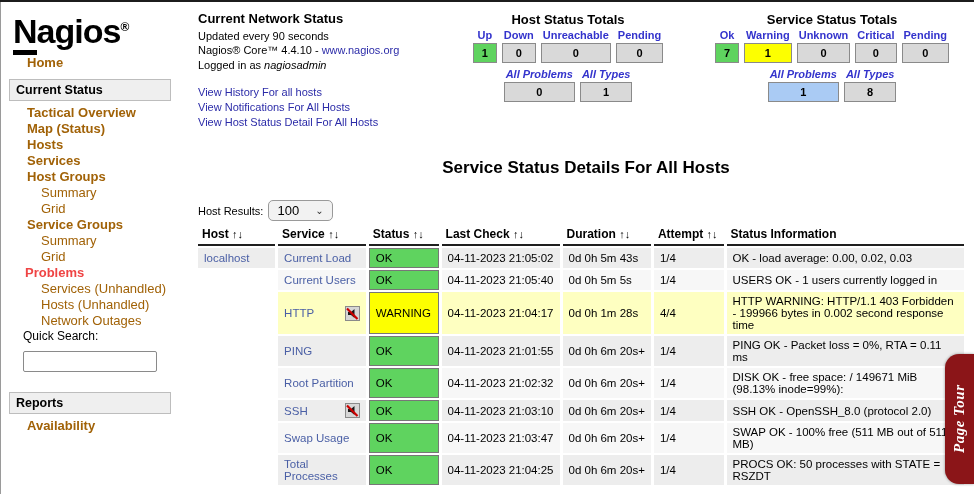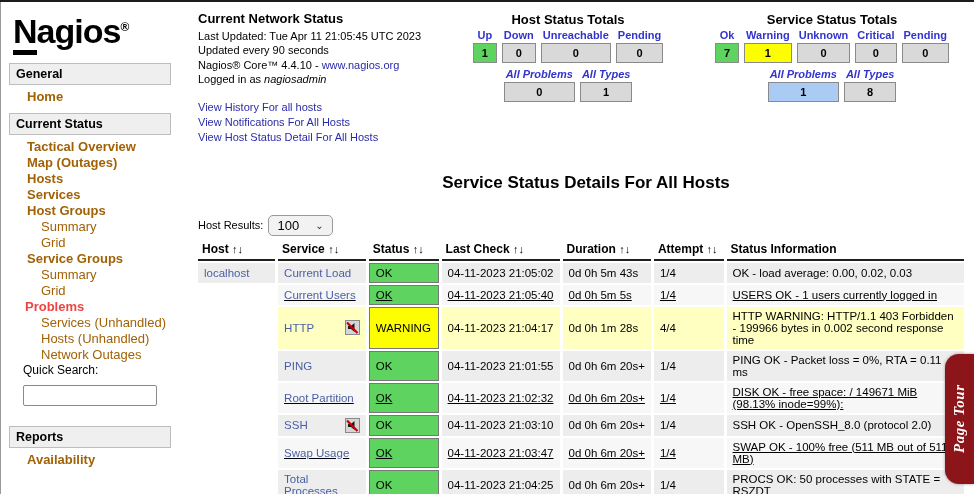--- a/index.html
+++ b/index.html
@@ -60,21 +60,21 @@
   
   table.status { border-collapse:separate; border-spacing:3px 2px; margin-top:2px; margin-left:-3px; width:772px; }
   table.status th { font-size:12px; font-weight:bold; text-align:left; padding:2px 4px 3px 4px;
                     border-bottom:2px solid #1f1f1f; white-space:nowrap; }
   table.status th .arr { color:#000; text-decoration:none; font-weight:bold; font-size:11px; cursor:pointer; }
   table.status td { font-size:11.5px; padding:3px 6px; vertical-align:middle; }
   td.c-host   { width:81px; }  td.c-svc { width:92px; } td.c-status { width:70px; }
   td.c-check  { width:112px; white-space:nowrap; } td.c-dur { width:86px; white-space:nowrap; }
   td.c-att    { width:70px; } td.c-info { width:262px; }
   tr.shade-a td { background:#ededed; }
-  tr.shade-b td { background:#f7f7f7;text-decoration:underline; }
+  tr.shade-b td { background:#f7f7f7; }
   tr.warn td { background:#feffc1; }
   tr td.c-host.empty { background:#fff; }
   td.c-status { border:1px solid #777; font-weight:normal; }
   td.c-status.ok { background:#5fd35f !important; }
   td.c-status.warning { background:#fdff00 !important; }
   table.status a { color:#4a5fa5; text-decoration:none; cursor:pointer; }
   .svc-wrap { display:flex; align-items:center; justify-content:space-between; gap:0; }
   .notif-icon { display:inline-flex; cursor:pointer; }
 
   
@@ -86,29 +86,28 @@
                font-size:15px; letter-spacing:.5px; cursor:pointer; box-shadow:0 0 3px rgba(0,0,0,.4); }
 </style>
 </head>
 <body>
 
 <div class="screen">
 
   <div class="sidebar">
     <div class="logo"><span class="logo-n">N</span><span>agios</span><span class="reg">®</span></div>
 
-    <div class="side-section-hdr">General</div>
     <div class="side-links">
       <a class="s-link bold">Home</a>
     </div>
 
     <div class="side-section-hdr">Current Status</div>
     <div class="side-links">
       <a class="s-link bold">Tactical Overview</a>
-      <a class="s-link bold">Map (Outages)</a>
+      <a class="s-link bold">Map (Status)</a>
       <a class="s-link bold">Hosts</a>
       <a class="s-link bold">Services</a>
       <a class="s-link bold">Host Groups</a>
       <a class="s-link indent">Summary</a>
       <a class="s-link indent">Grid</a>
       <a class="s-link bold">Service Groups</a>
       <a class="s-link indent">Summary</a>
       <a class="s-link indent">Grid</a>
       <span class="s-static">Problems</span>
       <a class="s-link indent">Services (Unhandled)</a>
@@ -126,21 +125,20 @@
 
     </div>
   </div>
 
   <div class="main">
 
     <div class="top-row">
 
       <div class="net-status">
         <div class="ns-title">Current Network Status</div>
-        <div>Last Updated: Tue Apr 11 21:05:45 UTC 2023</div>
         <div>Updated every 90 seconds</div>
         <div><span>Nagios® Core™ 4.4.10 - </span><a>www.nagios.org</a></div>
         <div><span>Logged in as </span><span class="italic">nagiosadmin</span></div>
         <div class="ns-links">
           <a>View History For all hosts</a>
           <a>View Notifications For All Hosts</a>
           <a>View Host Status Detail For All Hosts</a>
         </div>
       </div>
 

